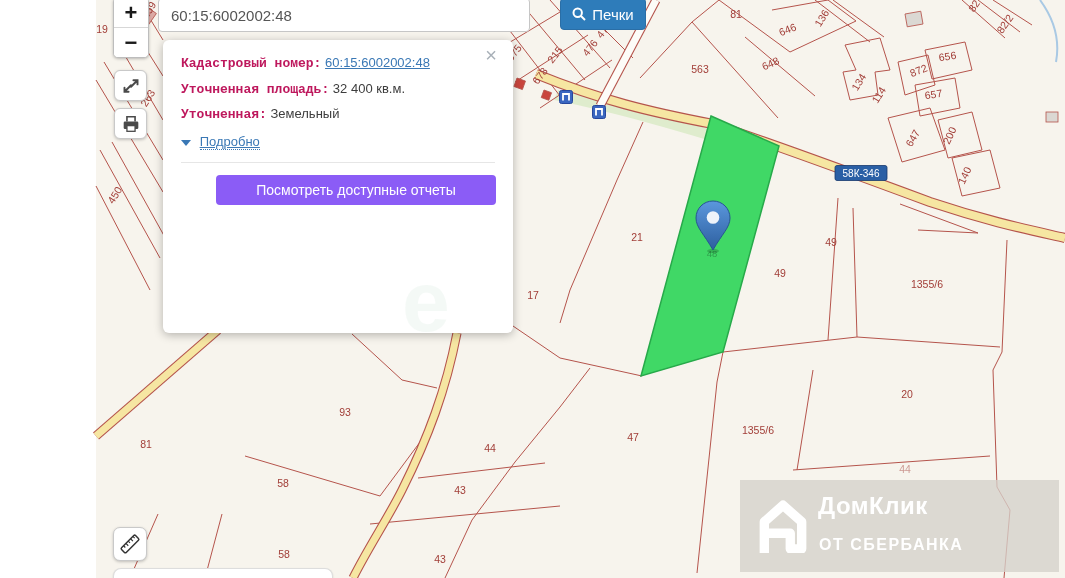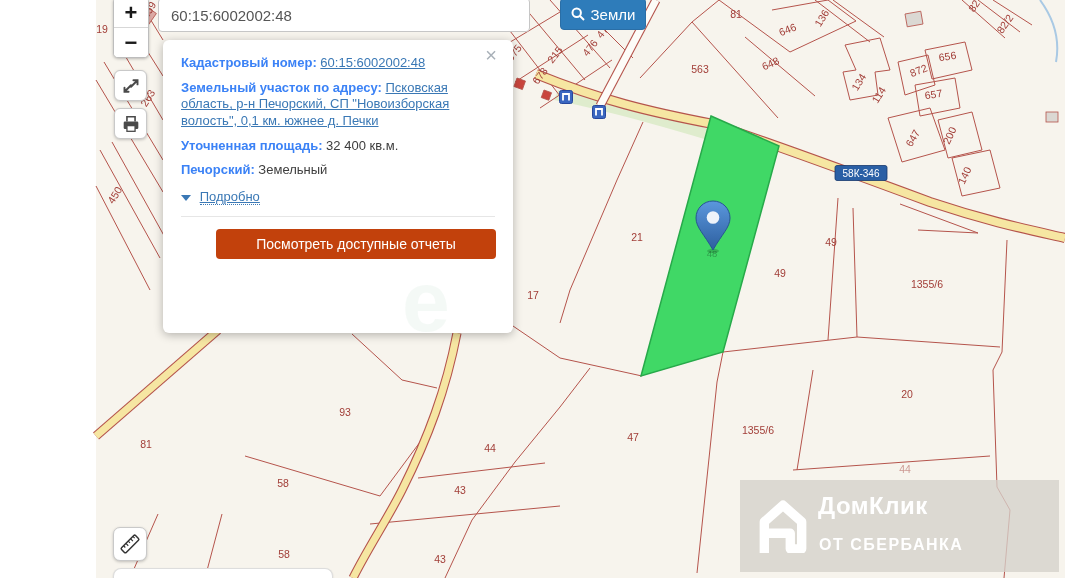--- a/index.html
+++ b/index.html
@@ -32,30 +32,30 @@
   .btn-ruler{left:113px;top:527px;width:34px;height:34px;border-radius:7px;}
   .partialbar{position:absolute;left:113px;top:568px;width:218px;height:14px;background:#fff;
     border:1px solid #ddd;border-bottom:none;border-radius:8px 8px 0 0;z-index:12;
     box-shadow:0 1px 2px rgba(0,0,0,.15);}
 
   
   .popup{position:absolute;left:163px;top:40px;width:350px;height:293px;background:#fff;z-index:20;
     border-radius:6px;box-shadow:0 2px 10px rgba(0,0,0,.28);box-sizing:border-box;
     padding:15px 18px 14px;font-size:13px;line-height:1.28;color:#3d3d3d;overflow:hidden;}
   .popup .row{margin-bottom:8px;}
-  .popup b{color:#3b82f6;}
+  .popup b{color:#be185d;font-family:Liberation Mono, monospace;}
   .popup a{color:#3a78b5;text-decoration:underline;cursor:pointer;}
   .popup-close{position:absolute;right:10px;top:4px;font-size:20px;color:#a8b0b8;cursor:pointer;
     background:none;border:none;line-height:1;font-family:"Liberation Sans",sans-serif;}
   .details-row{margin:10px 0 0;}
   .details-link{color:#3a78b5;border-bottom:1px dotted #3a78b5;text-decoration:none;cursor:pointer;}
   .tri{display:inline-block;width:0;height:0;border-left:5px solid transparent;
     border-right:5px solid transparent;border-top:6px solid #3a78b5;margin-right:5px;}
   .popup-div{border-top:1px solid #e6e6e6;margin-top:11px;}
-  .reports-btn{display:block;margin:12px 35px 0;width:280px;height:30px;background:#c2410c;
+  .reports-btn{display:block;margin:12px 35px 0;width:280px;height:30px;background:#8b5cf6;
     border:none;border-radius:4px;color:#fff;font-size:14px;cursor:pointer;
     font-family:"Liberation Sans",sans-serif;}
   .big-e{position:absolute;left:402px;top:258px;z-index:30;font-size:86px;font-weight:bold;
     color:rgba(238,246,240,.62);line-height:1;pointer-events:none;}
 
   
   .wm{position:absolute;left:740px;top:480px;width:319px;height:92px;z-index:2;
     background:rgba(213,209,203,.78);}
   .wm-logo{position:absolute;left:16px;top:19px;}
   .wm-brand{position:absolute;left:78px;top:12px;font-size:24px;font-weight:bold;color:#fff;
@@ -206,21 +206,21 @@
         <circle cx="0" cy="-13.5" r="6.3" fill="#eef3fa"></circle>
       </g>
     </svg>
 
   <input class="search-input" type="text" value="60:15:6002002:48" style="">
   <button class="search-btn">
     <svg width="14" height="14" viewBox="0 0 14 14">
       <circle cx="5.7" cy="5.7" r="4.2" fill="none" stroke="#fff" stroke-width="2"></circle>
       <line x1="9" y1="9" x2="13" y2="13" stroke="#fff" stroke-width="2"></line>
     </svg>
-    <span>Земли</span>
+    <span>Печки</span>
   </button>
 
   <div class="zoomgroup">
     <button class="zoombtn">+</button>
     <div class="zoomdiv"></div>
     <button class="zoombtn">−</button>
   </div>
 
   <button class="sqbtn btn-full">
     <svg width="26" height="26" viewBox="0 0 32 32">
@@ -247,29 +247,25 @@
 
   <div class="partialbar"></div>
 
   <div class="popup">
     <button class="popup-close">×</button>
     <div class="row">
       <b>Кадастровый номер:</b>
       <a>60:15:6002002:48</a>
     </div>
     <div class="row">
-      <b>Земельный участок по адресу:</b>
-      <a>Псковская область, р-н Печорский, СП "Новоизборская волость", 0,1 км. южнее д. Печки</a>
-    </div>
-    <div class="row">
       <b>Уточненная площадь:</b>
       <span>32 400 кв.м.</span>
     </div>
     <div class="row">
-      <b>Печорский:</b>
+      <b>Уточненная:</b>
       <span>Земельный</span>
     </div>
     <div class="details-row">
       <span class="tri"></span>
       <a class="details-link">Подробно</a>
     </div>
     <div class="popup-div"></div>
     <button class="reports-btn">Посмотреть доступные отчеты</button>
   </div>
 

